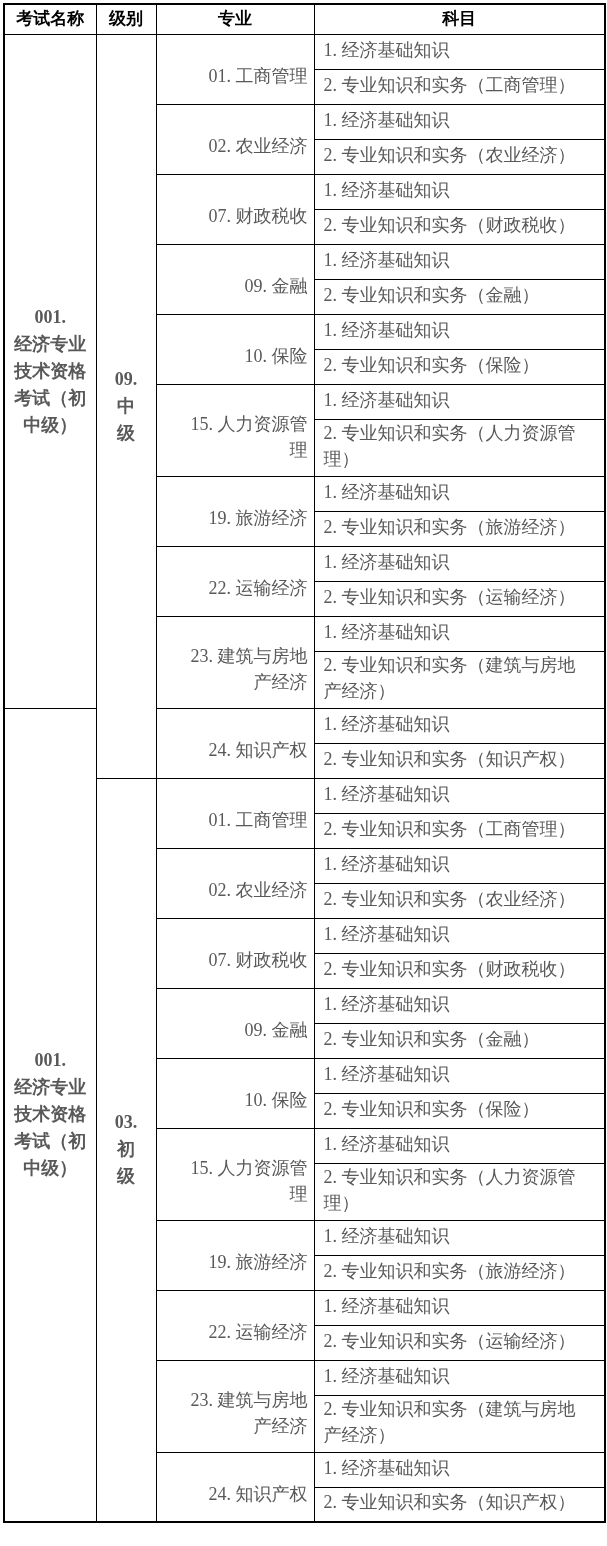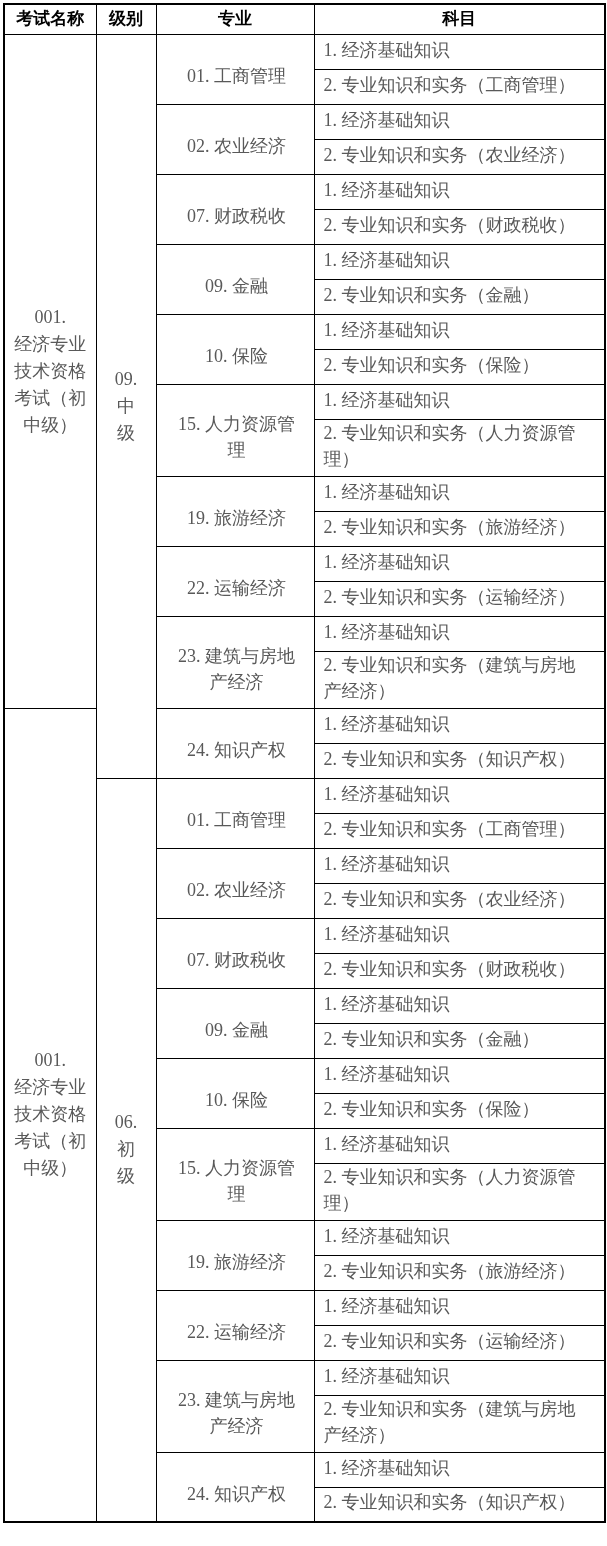--- a/index.html
+++ b/index.html
@@ -40,23 +40,24 @@
   .exam-table td{
     font-size:18px;
     color:var(--text-color);
     line-height:26px;
     white-space:pre-line;
   }
   td.exam,td.level{
     text-align:center;
     padding:2px;
     line-height:27px;
+    font-weight:bold;
   }
   td.spec{
-    text-align:center;
+    text-align:right;
     padding:18px 6px 4px 9px;
   }
   td.subj{
     text-align:left;
     padding:0 6px 4px 9px;
     height:35px;
     box-sizing:border-box;
   }
 </style>
 </head>
@@ -160,21 +161,21 @@
 技术资格
 考试（初
 中级）</td>
           <td class="spec" rowspan="2">24. 知识产权</td>
           <td class="subj">1. 经济基础知识</td>
         </tr>
         <tr>
           <td class="subj">2. 专业知识和实务（知识产权）</td>
         </tr>
         <tr>
-          <td class="level" rowspan="20">06.
+          <td class="level" rowspan="20">03.
 初
 级</td>
           <td class="spec" rowspan="2">01. 工商管理</td>
           <td class="subj">1. 经济基础知识</td>
         </tr>
         <tr>
           <td class="subj">2. 专业知识和实务（工商管理）</td>
         </tr>
         <tr>
           <td class="spec" rowspan="2">02. 农业经济</td>

